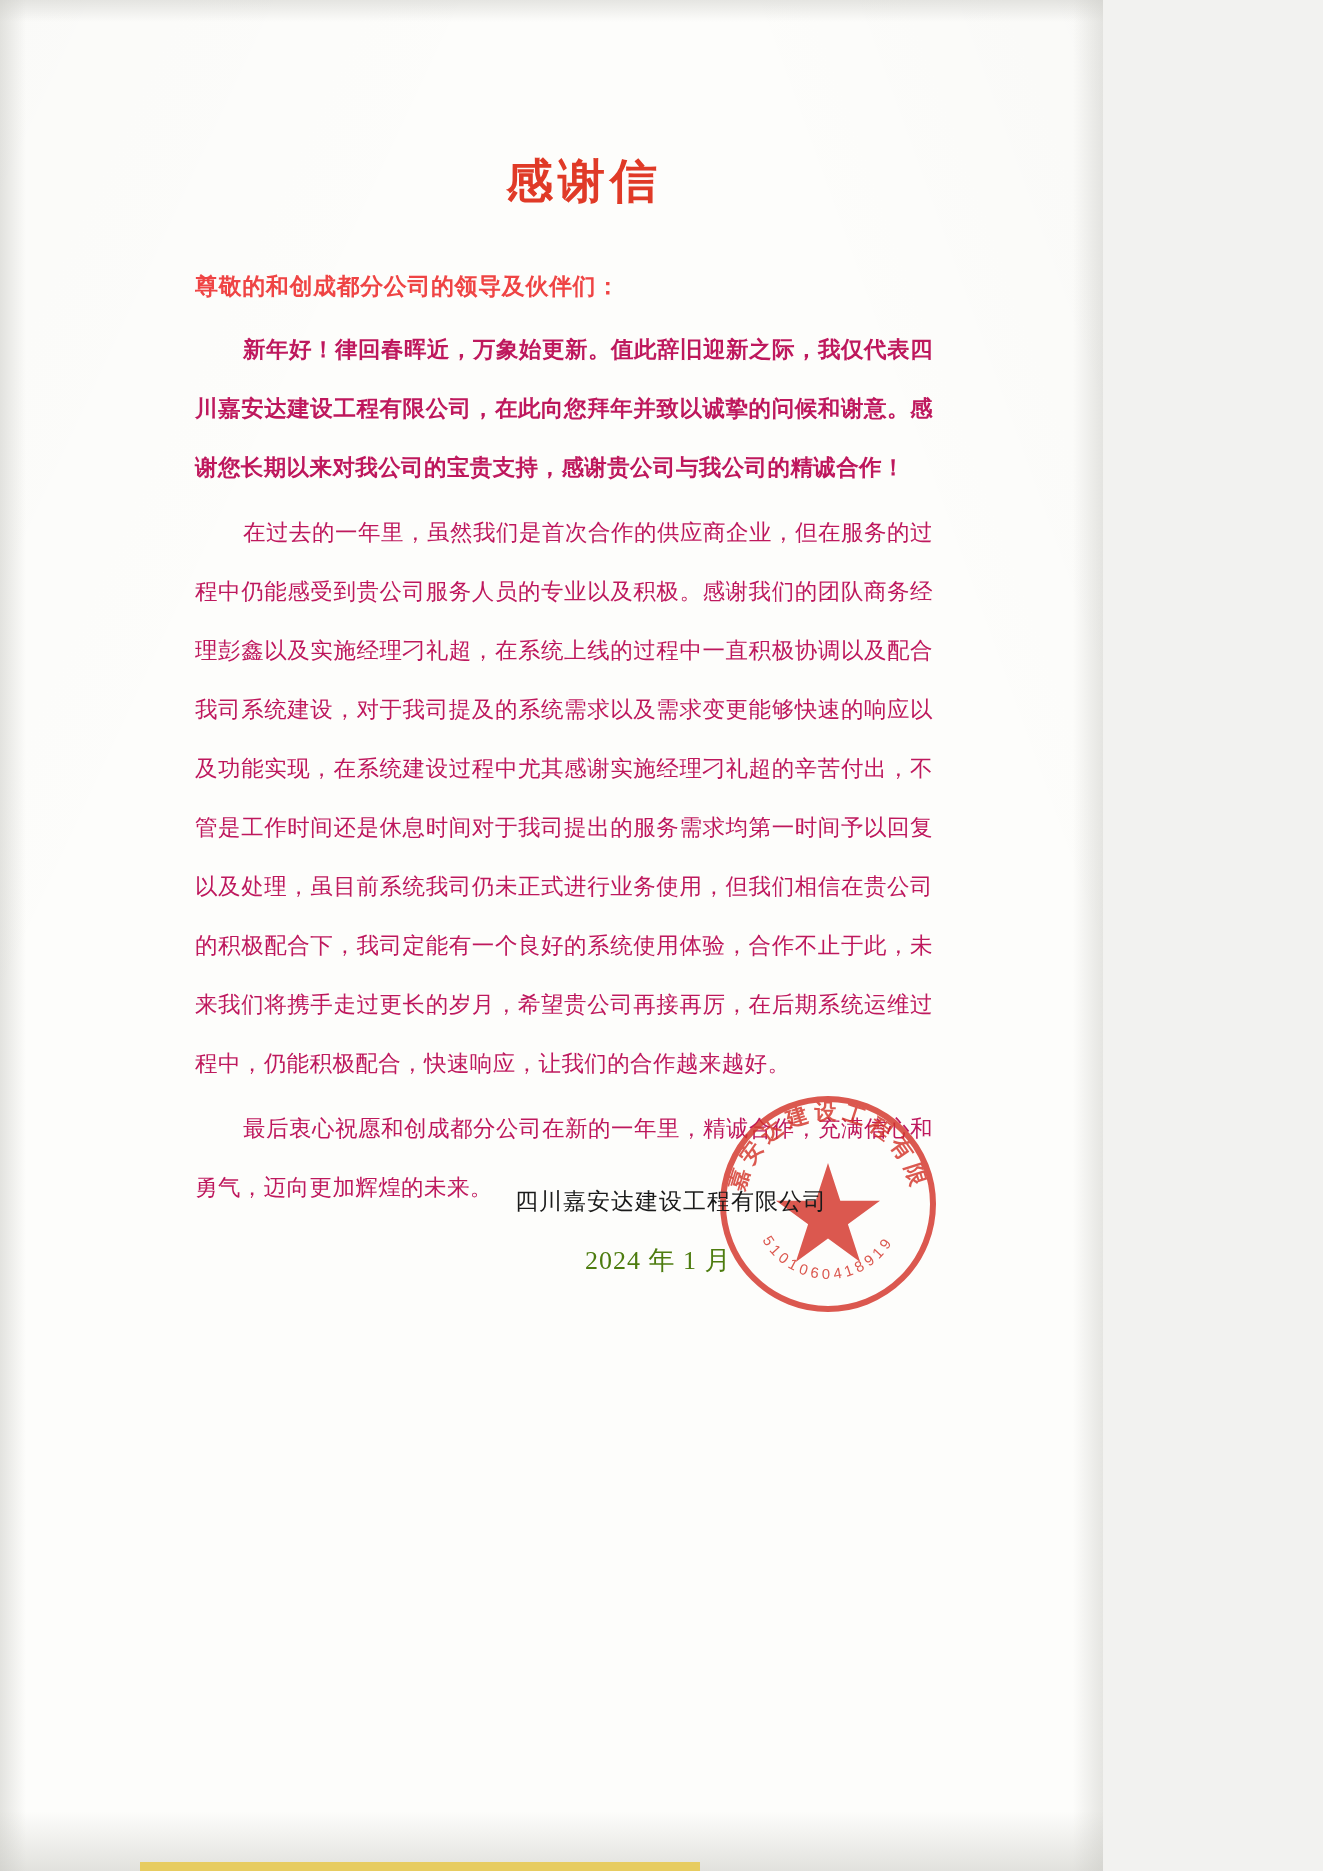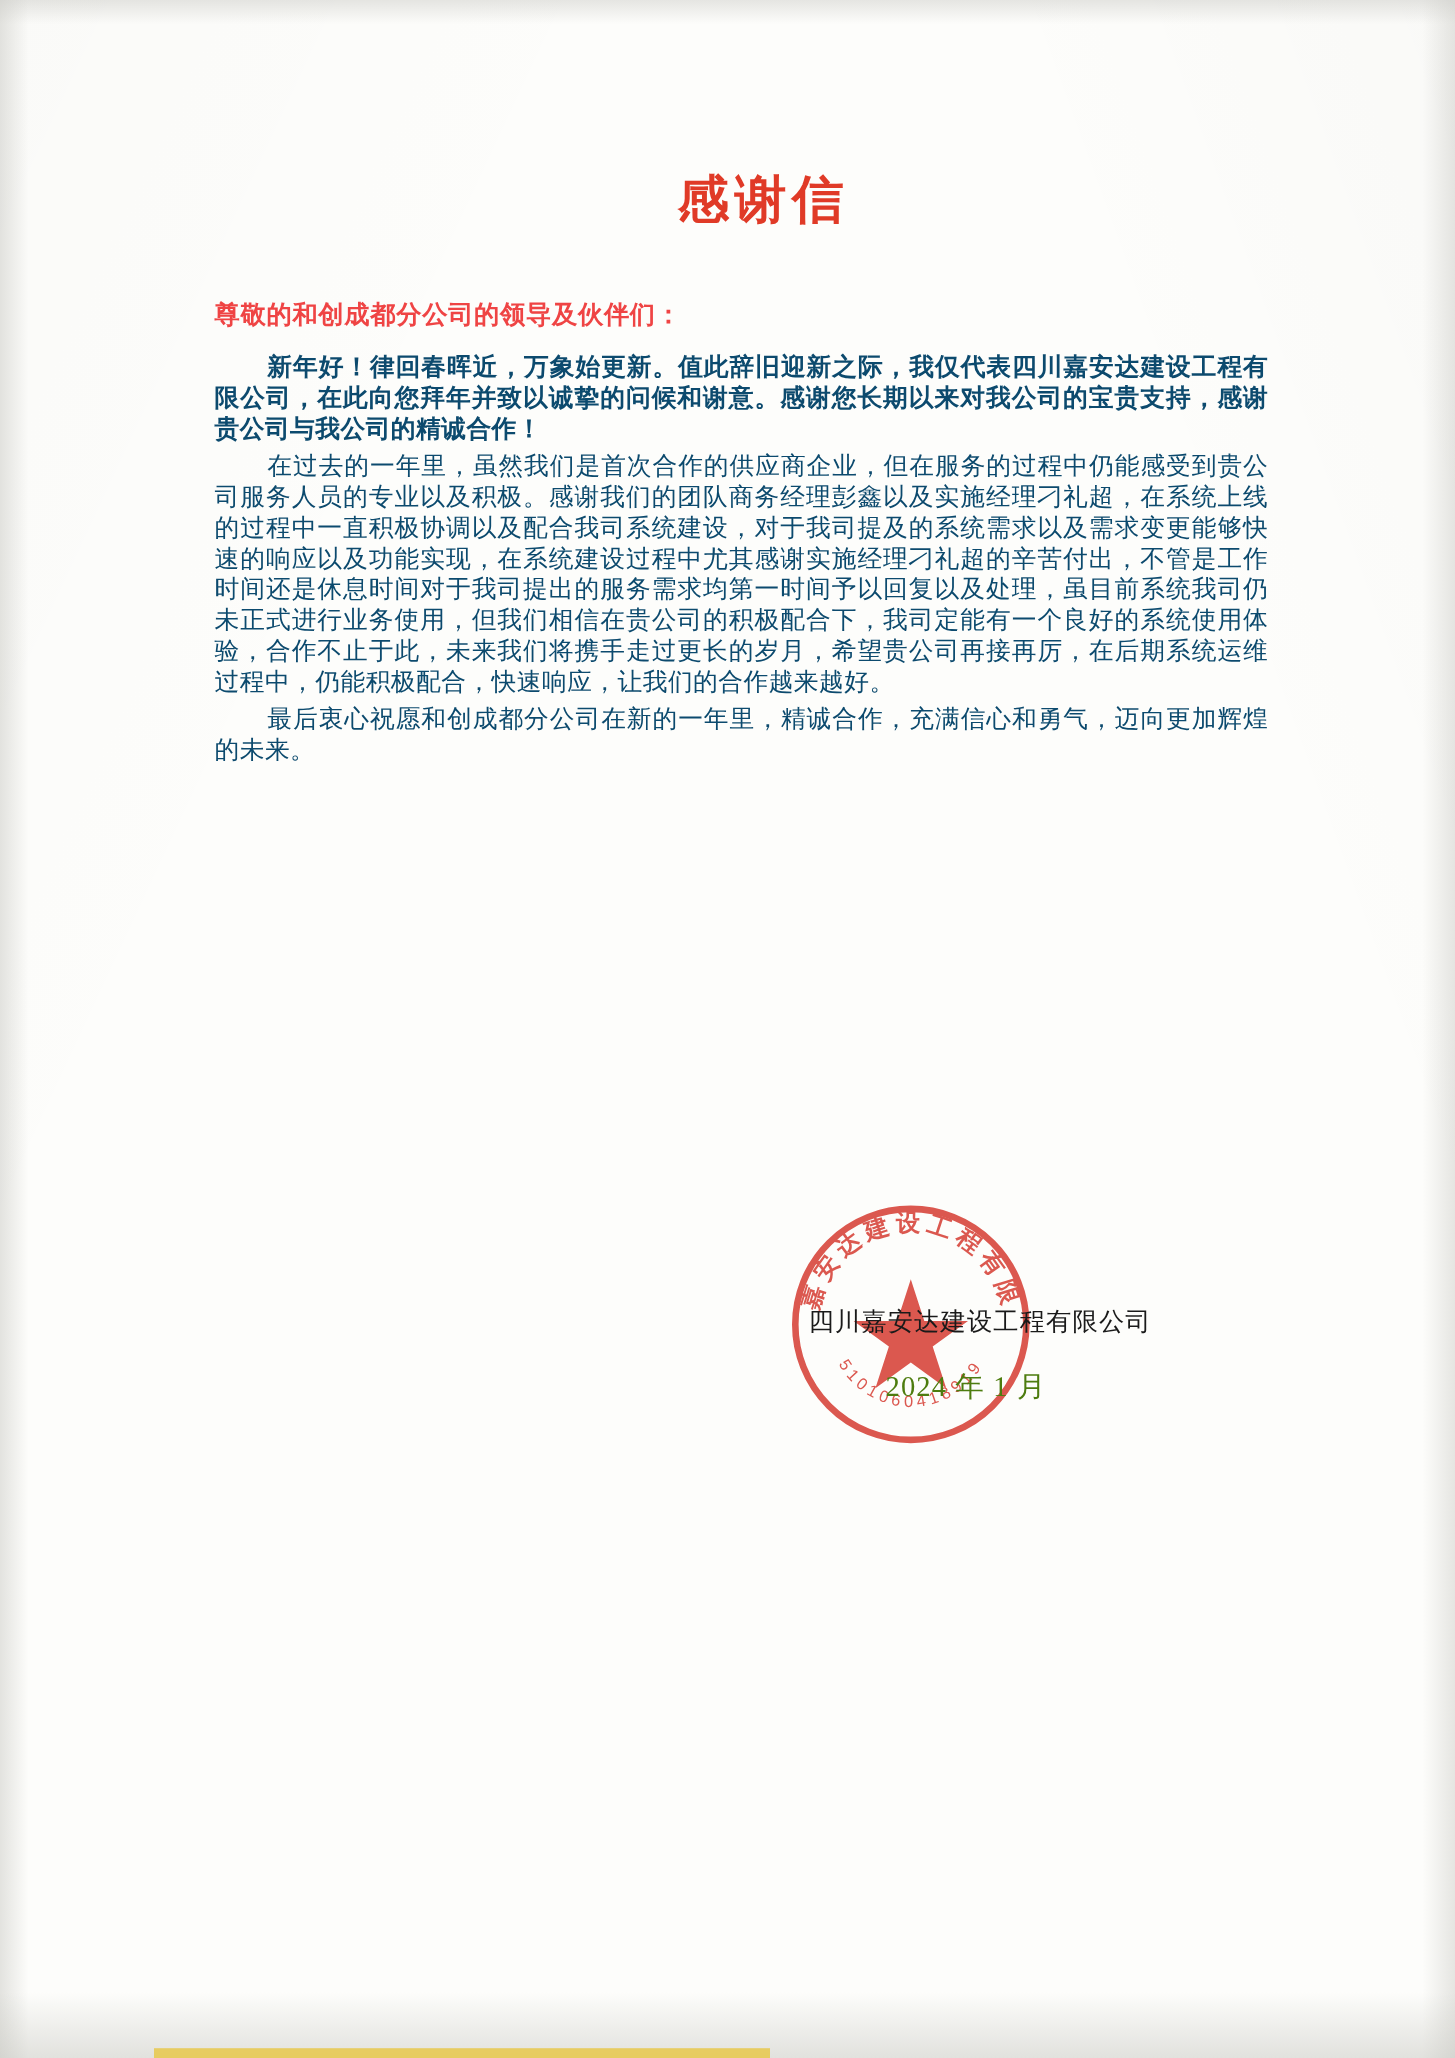--- a/index.html
+++ b/index.html
@@ -5,21 +5,21 @@
   html, body {
     margin: 0;
     padding: 0;
     background: #f2f2f0;
   }
   body {
     font-family: "Liberation Serif", "DejaVu Serif", serif;
   }
   .page {
     position: relative;
-    width: 1323px;
+    width: 1103px;
     height: 1871px;
     background: #fdfdfb;
     overflow: hidden;
   }
   
   .page::before {
     content: "";
     position: absolute;
     inset: 0;
     background:
@@ -84,22 +84,22 @@
   .salutation {
     font-size: 23px;
     font-weight: bold;
     color: #ef4444;
     margin: 0 0 18px 0;
     letter-spacing: 0.6px;
   }
 
   .para {
     font-size: 22.5px;
-    color: #0c4a6e;
-    line-height: 28px;
+    color: #be185d;
+    line-height: 59px;
     text-align: justify;
     text-justify: inter-ideograph;
     margin: 0 0 6px 0;
     text-indent: 48px;
     letter-spacing: 0.4px;
   }
   .para.bold {
     font-weight: bold;
   }
 

